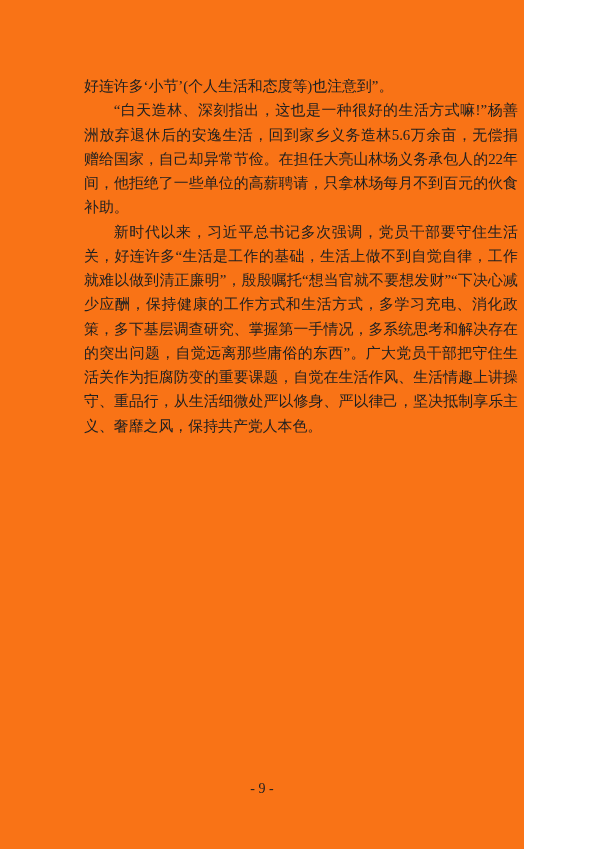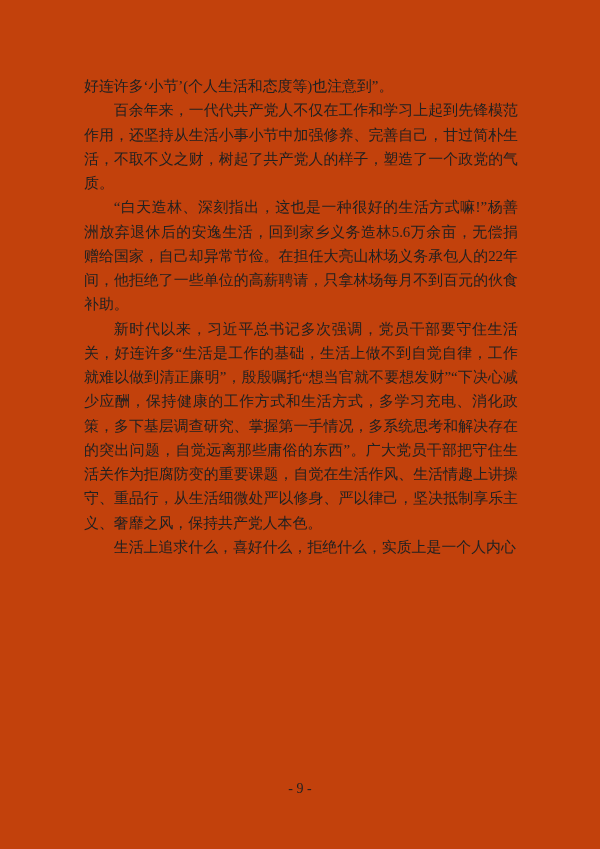--- a/index.html
+++ b/index.html
@@ -2,23 +2,23 @@
 <html lang="zh"><head>
 <meta charset="utf-8">
 <style>
   html, body {
     margin: 0;
     padding: 0;
     background: #ffffff;
   }
   .page {
     position: relative;
-    width: 600px;
+    width: 524px;
     height: 849px;
-    background: #c2410c;
+    background: #f97316;
     overflow: hidden;
     font-family: "Liberation Serif", "DejaVu Serif", serif;
     color: #212121;
   }
   .content {
     position: absolute;
     top: 74px;
     left: 84px;
     width: 434px;
     font-size: 14.9px;
@@ -44,19 +44,17 @@
     line-height: 18px;
     color: #212121;
   }
 </style>
 </head>
 <body>
 
 <div class="page">
   <div class="content">
       <p class="para">好连许多‘小节’(个人生活和态度等)也注意到”。</p>
-      <p class="para indent">百余年来，一代代共产党人不仅在工作和学习上起到先锋模范作用，还坚持从生活小事小节中加强修养、完善自己，甘过简朴生活，不取不义之财，树起了共产党人的样子，塑造了一个政党的气质。</p>
       <p class="para indent">“白天造林、深刻指出，这也是一种很好的生活方式嘛!”杨善洲放弃退休后的安逸生活，回到家乡义务造林5.6万余亩，无偿捐赠给国家，自己却异常节俭。在担任大亮山林场义务承包人的22年间，他拒绝了一些单位的高薪聘请，只拿林场每月不到百元的伙食补助。</p>
       <p class="para indent">新时代以来，习近平总书记多次强调，党员干部要守住生活关，好连许多“生活是工作的基础，生活上做不到自觉自律，工作就难以做到清正廉明”，殷殷嘱托“想当官就不要想发财”“下决心减少应酬，保持健康的工作方式和生活方式，多学习充电、消化政策，多下基层调查研究、掌握第一手情况，多系统思考和解决存在的突出问题，自觉远离那些庸俗的东西”。广大党员干部把守住生活关作为拒腐防变的重要课题，自觉在生活作风、生活情趣上讲操守、重品行，从生活细微处严以修身、严以律己，坚决抵制享乐主义、奢靡之风，保持共产党人本色。</p>
-      <p class="para indent">生活上追求什么，喜好什么，拒绝什么，实质上是一个人内心</p>
     </div>
   <div class="footer">- 9 -</div>
 </div>
 
 </body></html>

